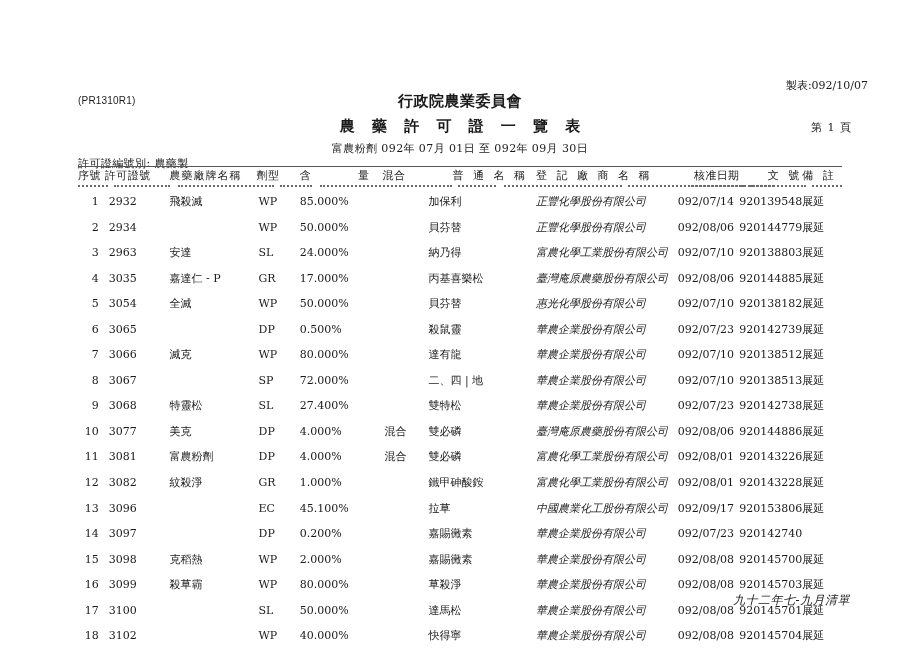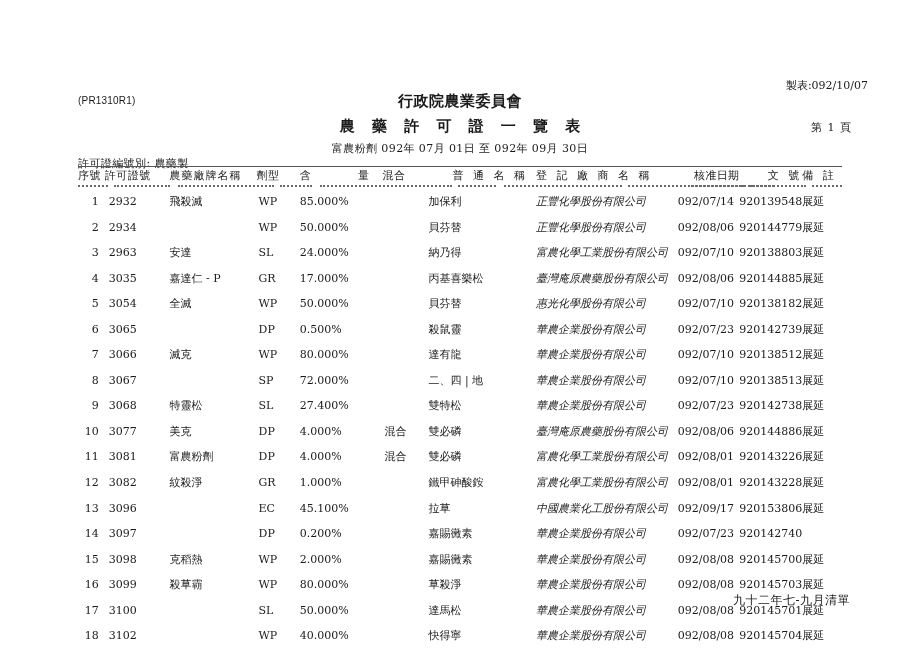--- a/index.html
+++ b/index.html
@@ -151,20 +151,21 @@
   td.c-memo   { }
 
   .num { font-family: "DejaVu Serif", "Liberation Serif", serif; }
 
   .footer-note {
     position: absolute;
     right: 70px;
     top: 592px;
     font-size: 12px;
     letter-spacing: 0.5px;
+    font-style: italic;
   }
 </style>
 </head>
 <body>
 
 <div class="page">
 
   <div class="report-code">(PR1310R1)</div>
   <div class="agency-title">行政院農業委員會</div>
   <div class="report-title">農 藥 許 可 證 一 覽 表</div>

